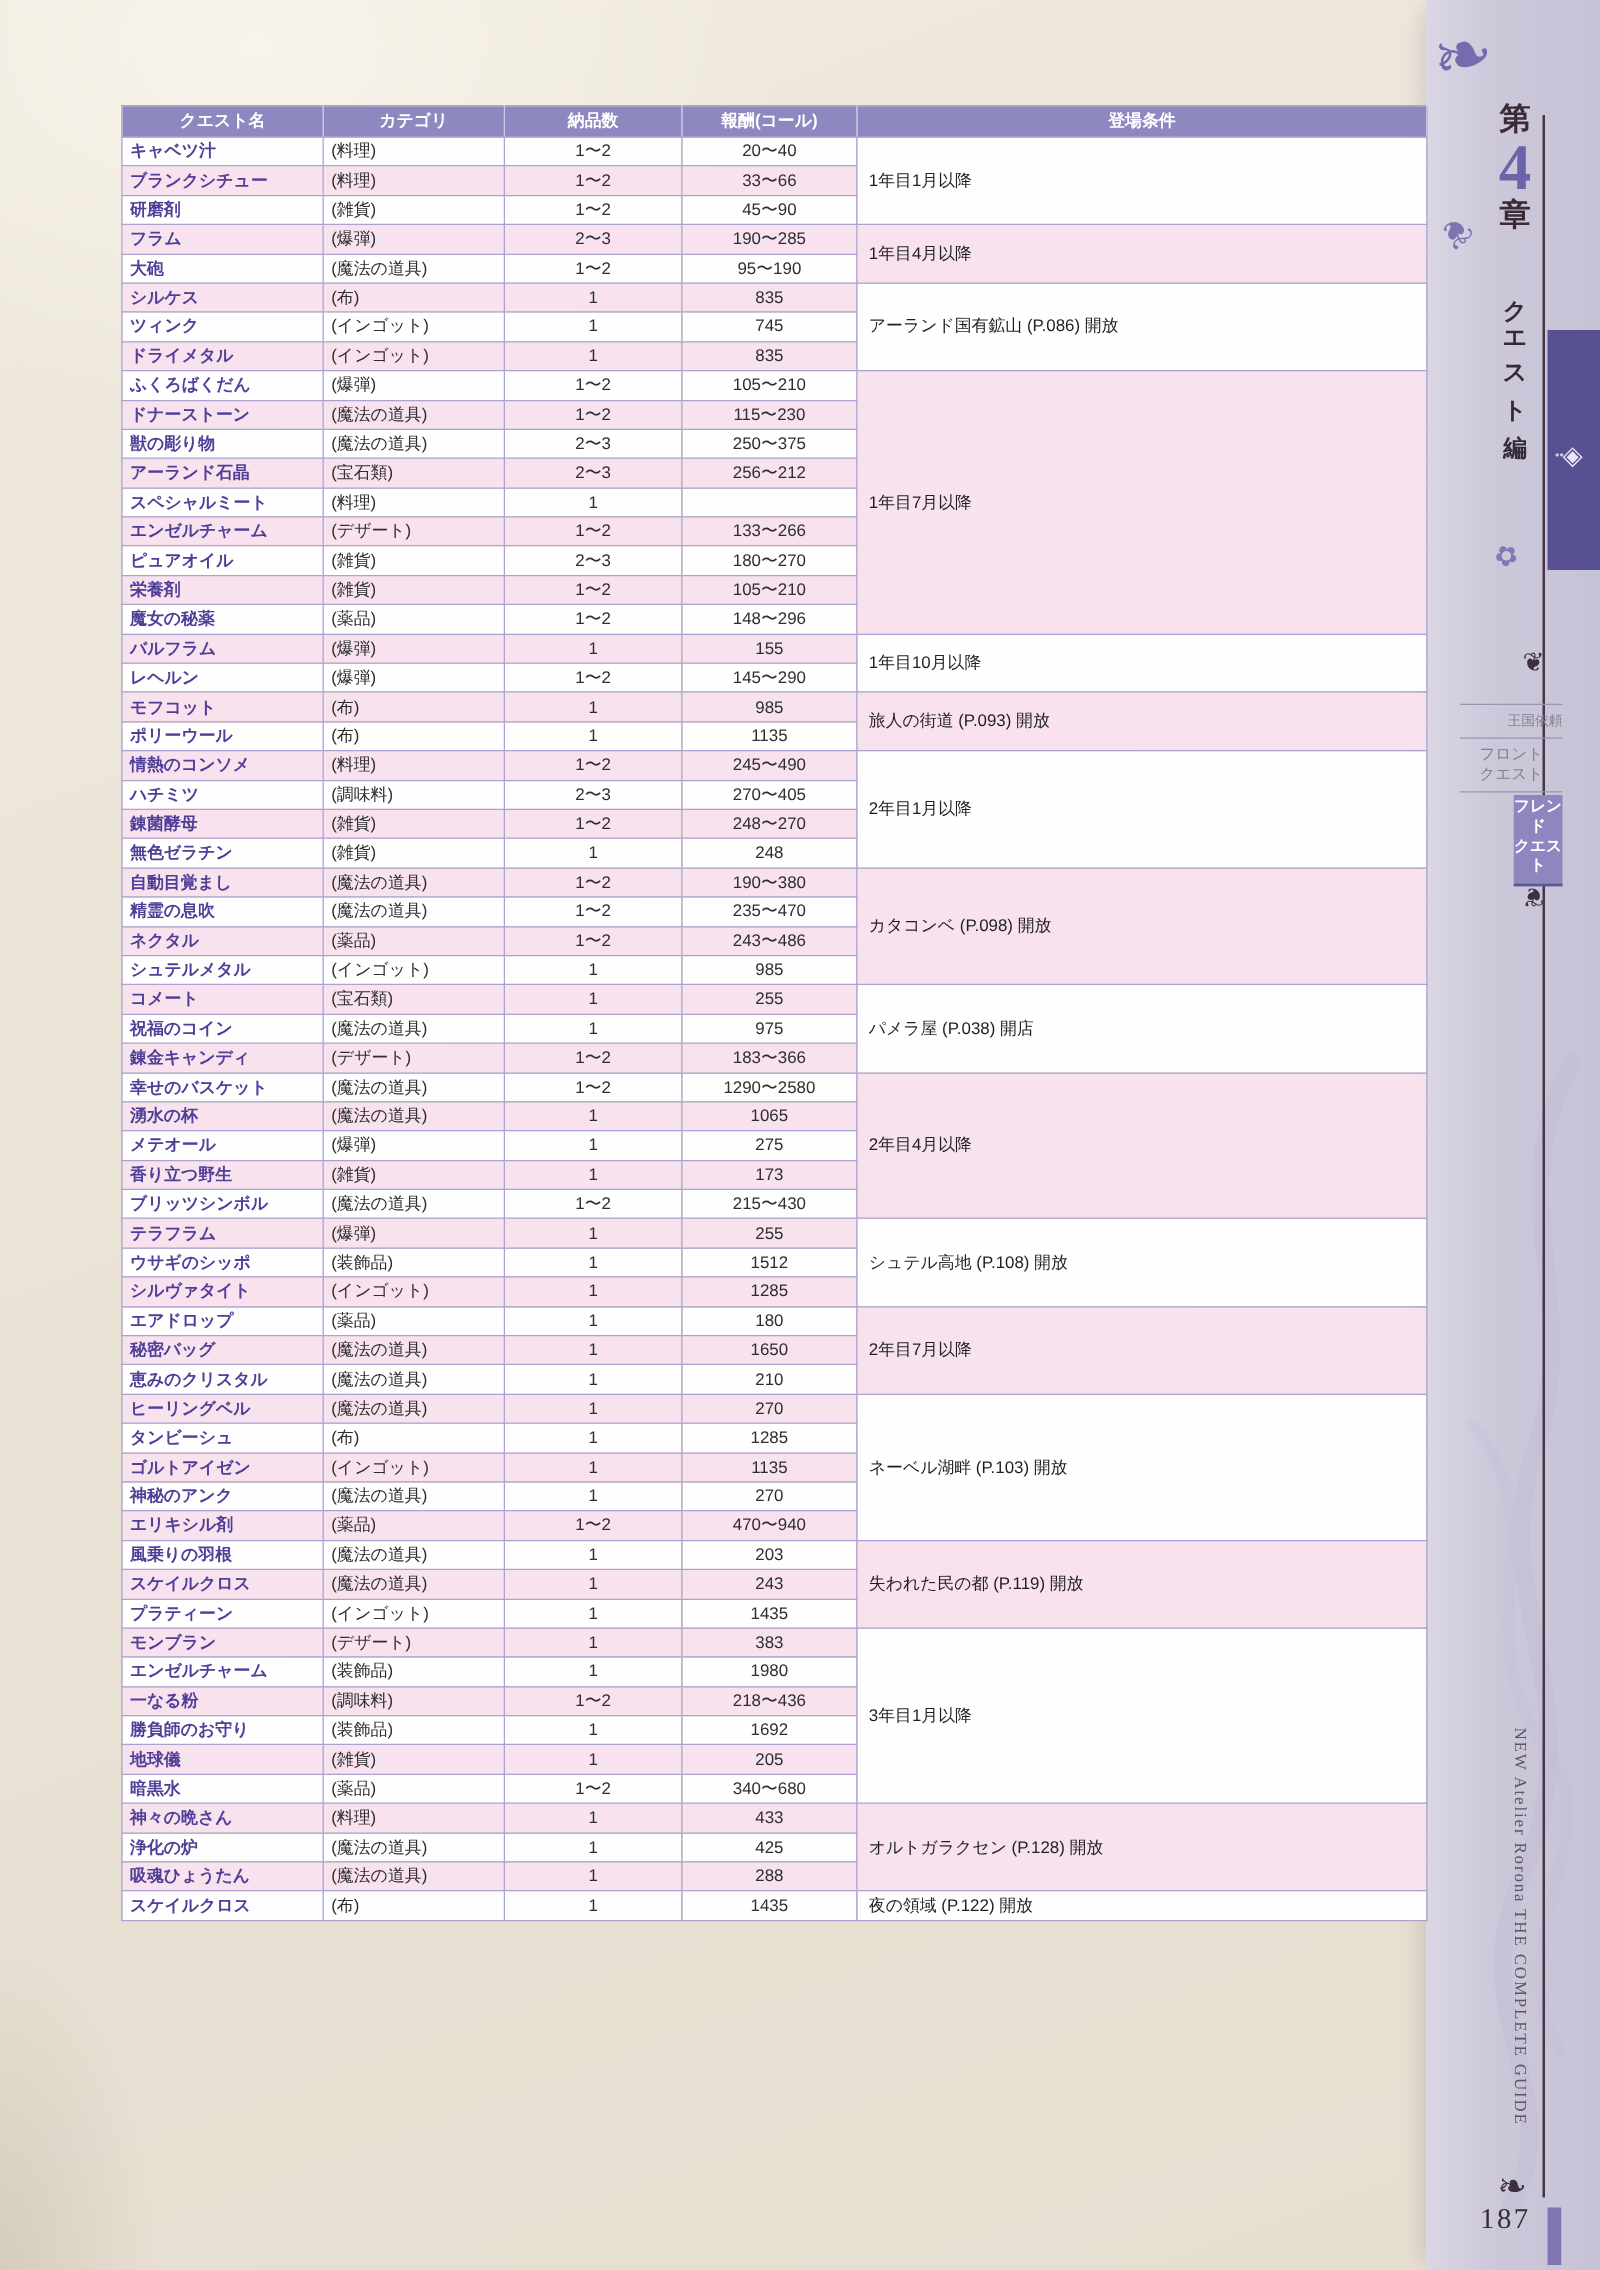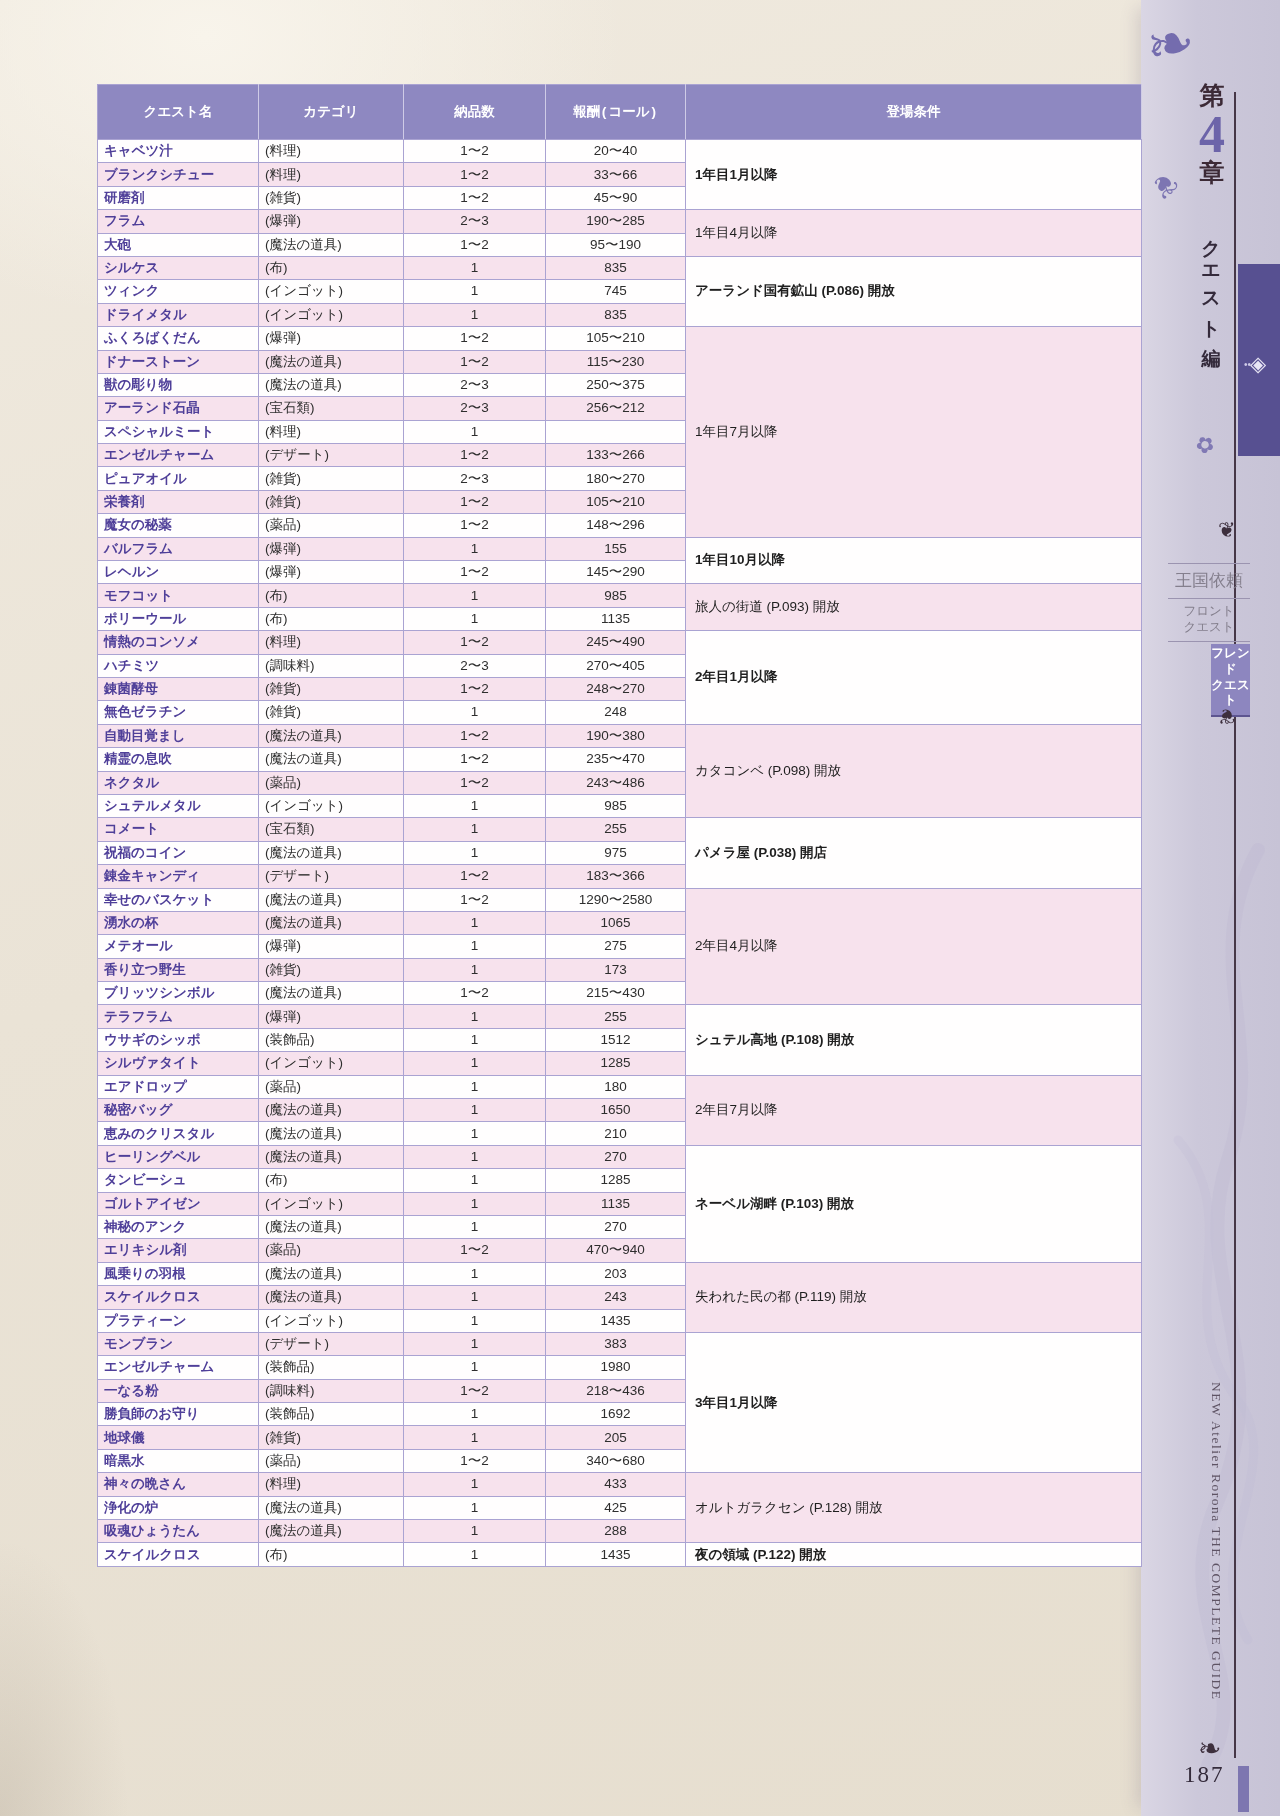--- a/index.html
+++ b/index.html
@@ -11,30 +11,30 @@
   .sidebar-bg{position:absolute;right:0;top:0;width:139px;height:100%;
     background:linear-gradient(to right,#dad6e4 0%,#ccc8da 40%,#c7c3d6 100%);
     box-shadow:-12px 0 16px -8px rgba(90,80,110,0.18);}
   .corner-shadow{position:absolute;left:0;bottom:0;width:130px;height:280px;
     background:radial-gradient(ellipse at 0% 100%, rgba(120,105,88,0.17), rgba(120,105,88,0) 70%);}
 
   
   table.quest-table{position:absolute;left:97px;top:84px;width:1044px;
     border-collapse:collapse;table-layout:fixed;}
   .quest-table th{background:#8e88c1;color:#ffffff;font-size:13.5px;font-weight:bold;
-    height:24px;padding:15px;border:1px solid #aaa3d2;border-right:1px solid #cfcbe6;text-align:center;font-family:Liberation Mono, monospace;}
+    height:24px;padding:0;border:1px solid #aaa3d2;border-right:1px solid #cfcbe6;text-align:center;}
   .quest-table td{height:22.4px;font-size:13.5px;padding:0 6px;
     border:1px solid #aaa3d2;line-height:1.05;overflow:hidden;white-space:nowrap;}
   td.name{color:#4f3f99;font-weight:bold;text-align:left;}
   td.cat{color:#2e2e2e;text-align:left;}
   td.num,td.reward{color:#2e2e2e;text-align:center;}
   td.cond{color:#1f1f1f;text-align:left;padding-left:9px;font-size:13.5px;vertical-align:middle;}
   tr.white td{background:#fffefe;}
   tr.pink td{background:#f7e2ed;}
-  td.cond.cwhite{background:#fffefe;font-weight:bold;}
+  td.cond.cwhite{background:#fffefe;}
   td.cond.cpink{background:#f7e2ed;}
 
   
   .flourish{position:absolute;pointer-events:none;}
   .fl-top{left:1146px;top:10px;font-size:58px;color:#746cae;transform:rotate(-12deg);}
   .fl-top2{left:1152px;top:168px;font-size:30px;color:#746cae;transform:rotate(140deg);opacity:.9;}
   .fl-mid{left:1196px;top:432px;font-size:22px;color:#746cae;transform:rotate(-30deg);opacity:.85;}
   .orn1{left:1218px;top:518px;font-size:21px;color:#3d2f3d;}
   .orn2{left:1218px;top:704px;font-size:21px;color:#3d2f3d;transform:rotate(180deg);}
   .orn3{left:1198px;top:1732px;font-size:28px;color:#3d2f3d;}
@@ -48,22 +48,22 @@
 
   .section-title{position:absolute;left:1198px;top:226px;writing-mode:vertical-rl;
     font-size:19px;font-weight:bold;color:#342a3b;letter-spacing:5px;}
 
   .edge-block{position:absolute;left:1238px;top:264px;width:42px;height:192px;background:#575091;}
   .edge-block .dot{position:absolute;left:6px;top:96px;color:#cfcbe8;font-size:10px;line-height:10px;}
   .edge-block .diamond{position:absolute;left:12px;top:88px;color:#e8e6f5;font-size:21px;}
 
   .tabs{position:absolute;left:1168px;top:563px;width:82px;text-align:center;}
   .tab{white-space:pre-line;}
-  .tab-inactive1{color:#847f8d;font-size:17px;padding:5px 0 6px 0;
-    border-top:1px solid #9b94b0;border-bottom:1px solid #9b94b0;}
+  .tab-inactive1{color:#847f8d;font-size:11px;padding:5px 0 6px 0;
+    border-top:1px solid #9b94b0;border-bottom:1px solid #9b94b0;text-align:right;}
   .tab-inactive2{color:#847f8d;font-size:12.5px;line-height:1.25;padding:5px 0 6px 0;
     border-bottom:1px solid #9b94b0;}
   .tab-active{background:#8d86bf;color:#ffffff;font-weight:bold;font-size:12.5px;line-height:1.25;
     padding:2px 0 6px 0;border-bottom:2px solid #5d5590;margin-top:2px;margin-left:43px;}
 
   .swirl{position:absolute;left:1138px;top:840px;opacity:.5;}
 
   .book-title{position:absolute;left:1208px;top:1382px;writing-mode:vertical-rl;
     font-family:"Liberation Serif","DejaVu Serif",serif;font-size:13.5px;color:#5e5364;letter-spacing:1.5px;}
 

